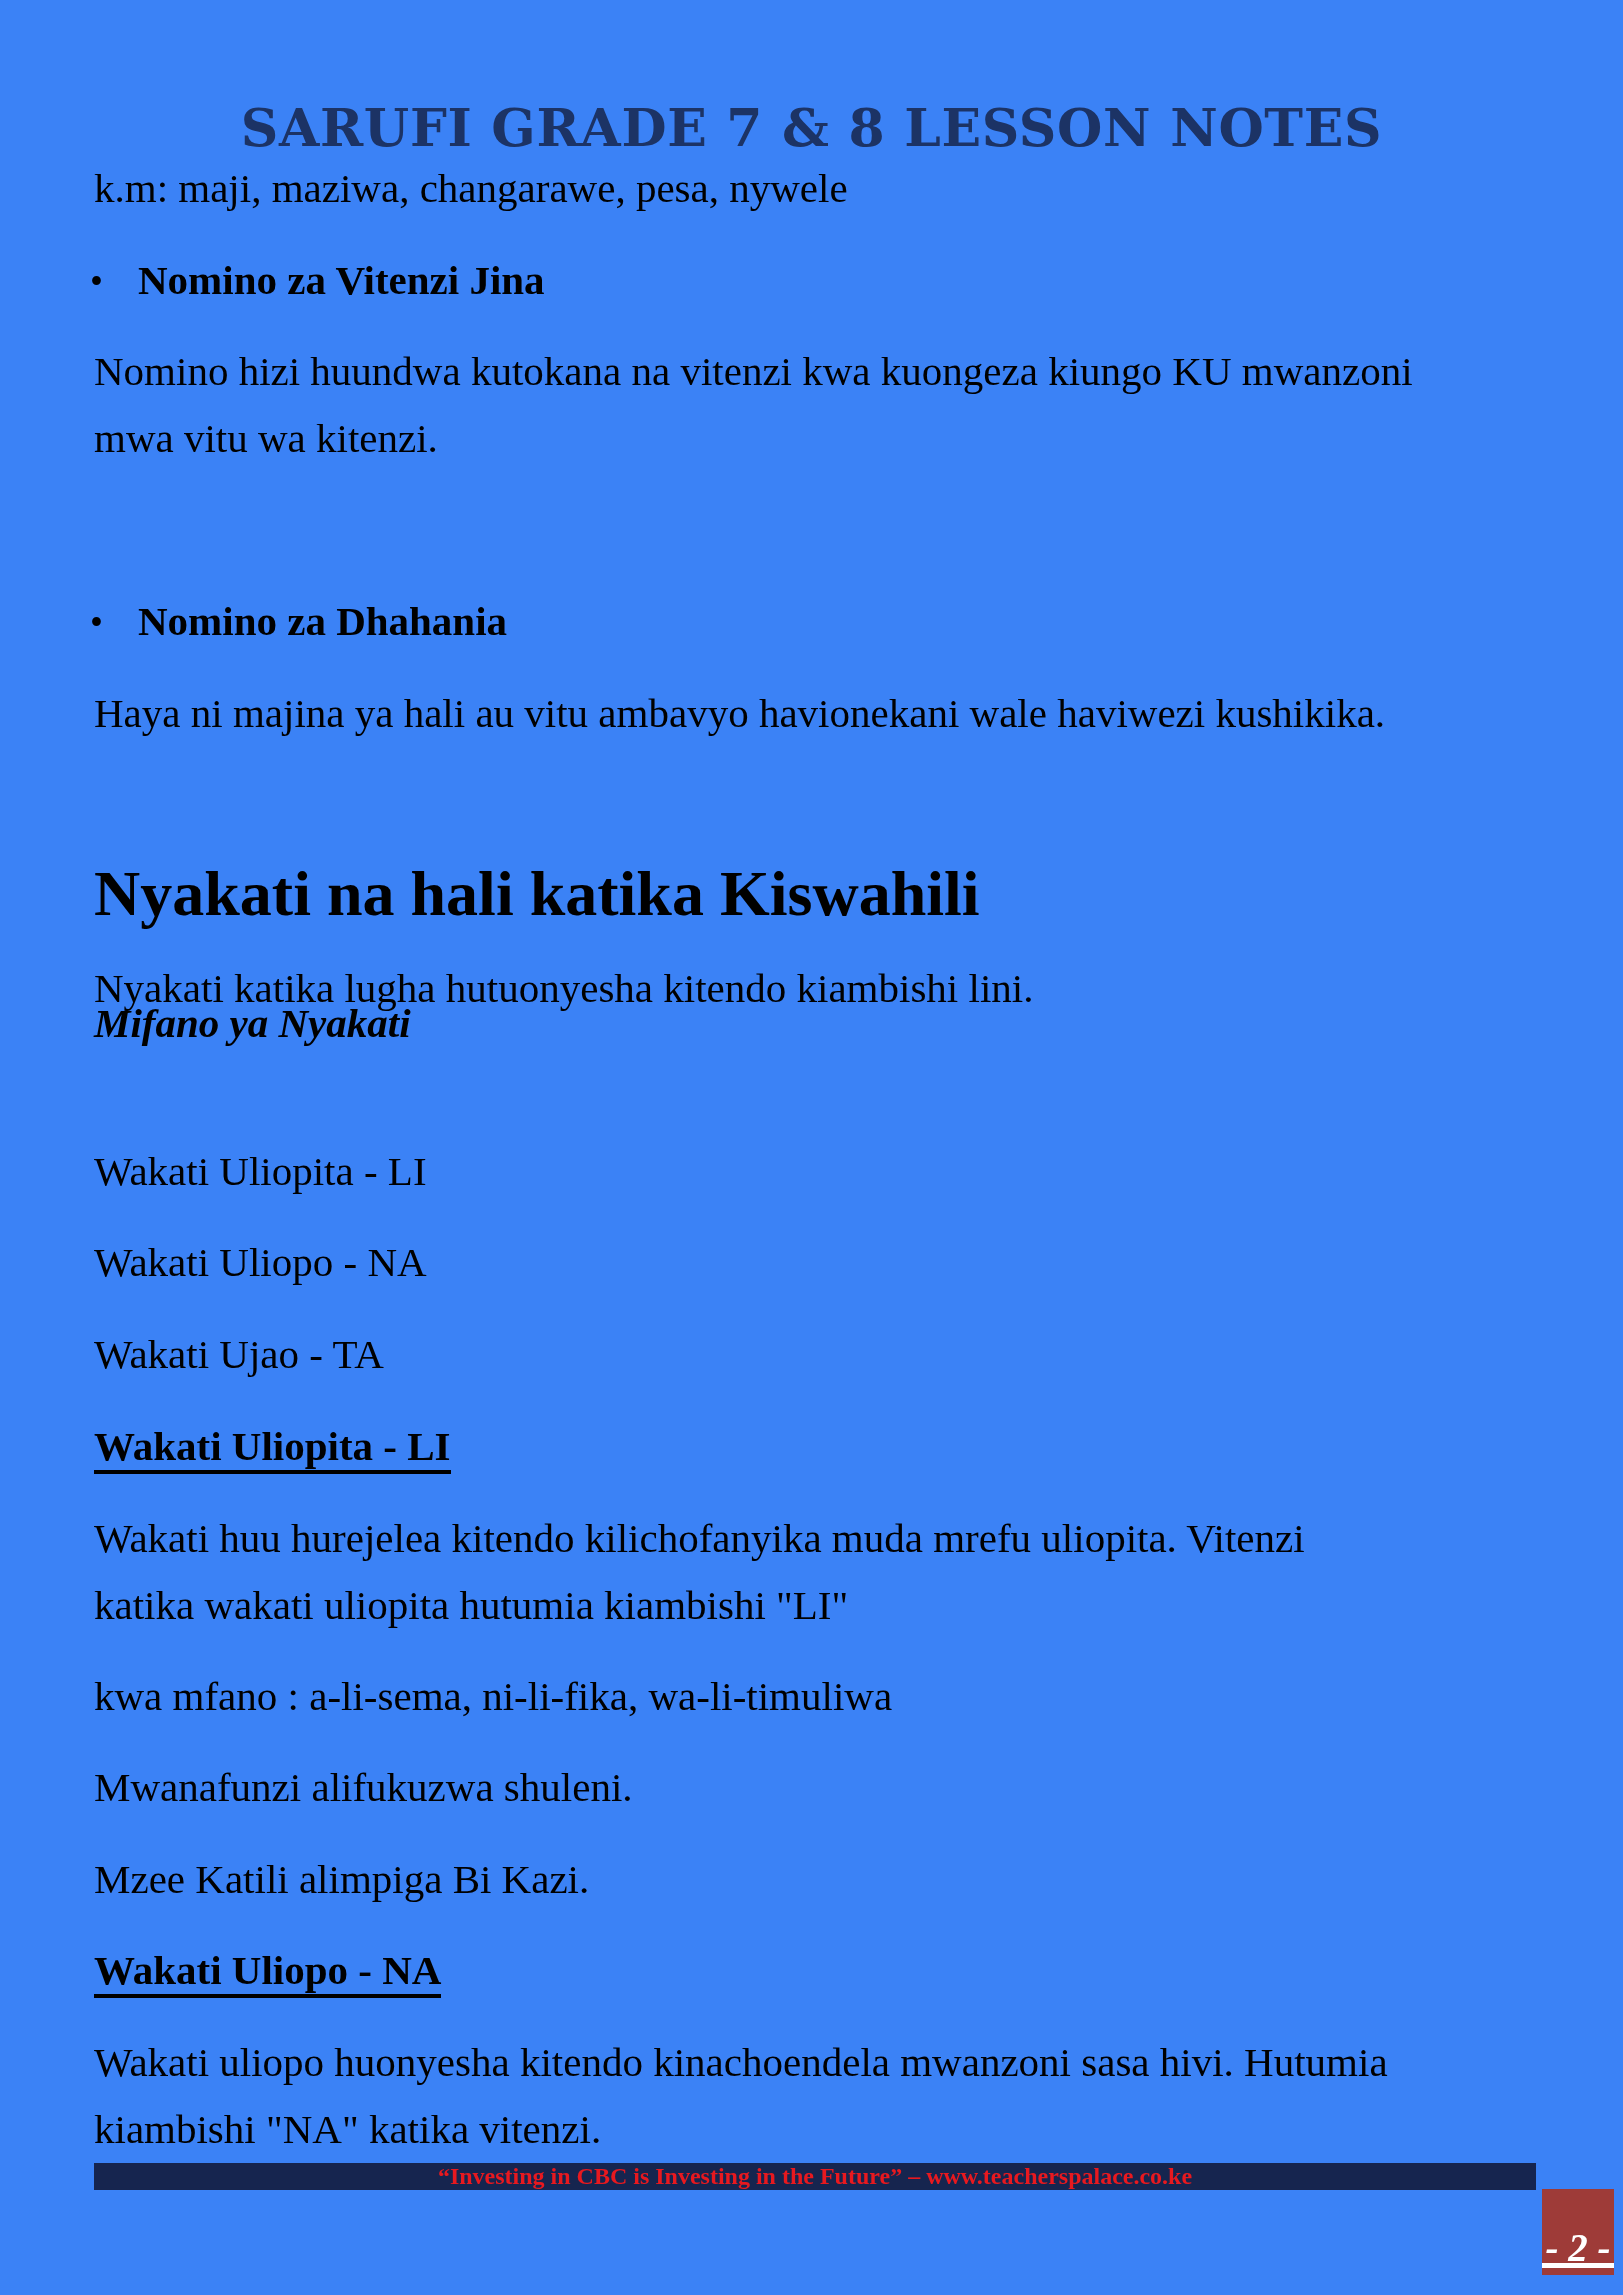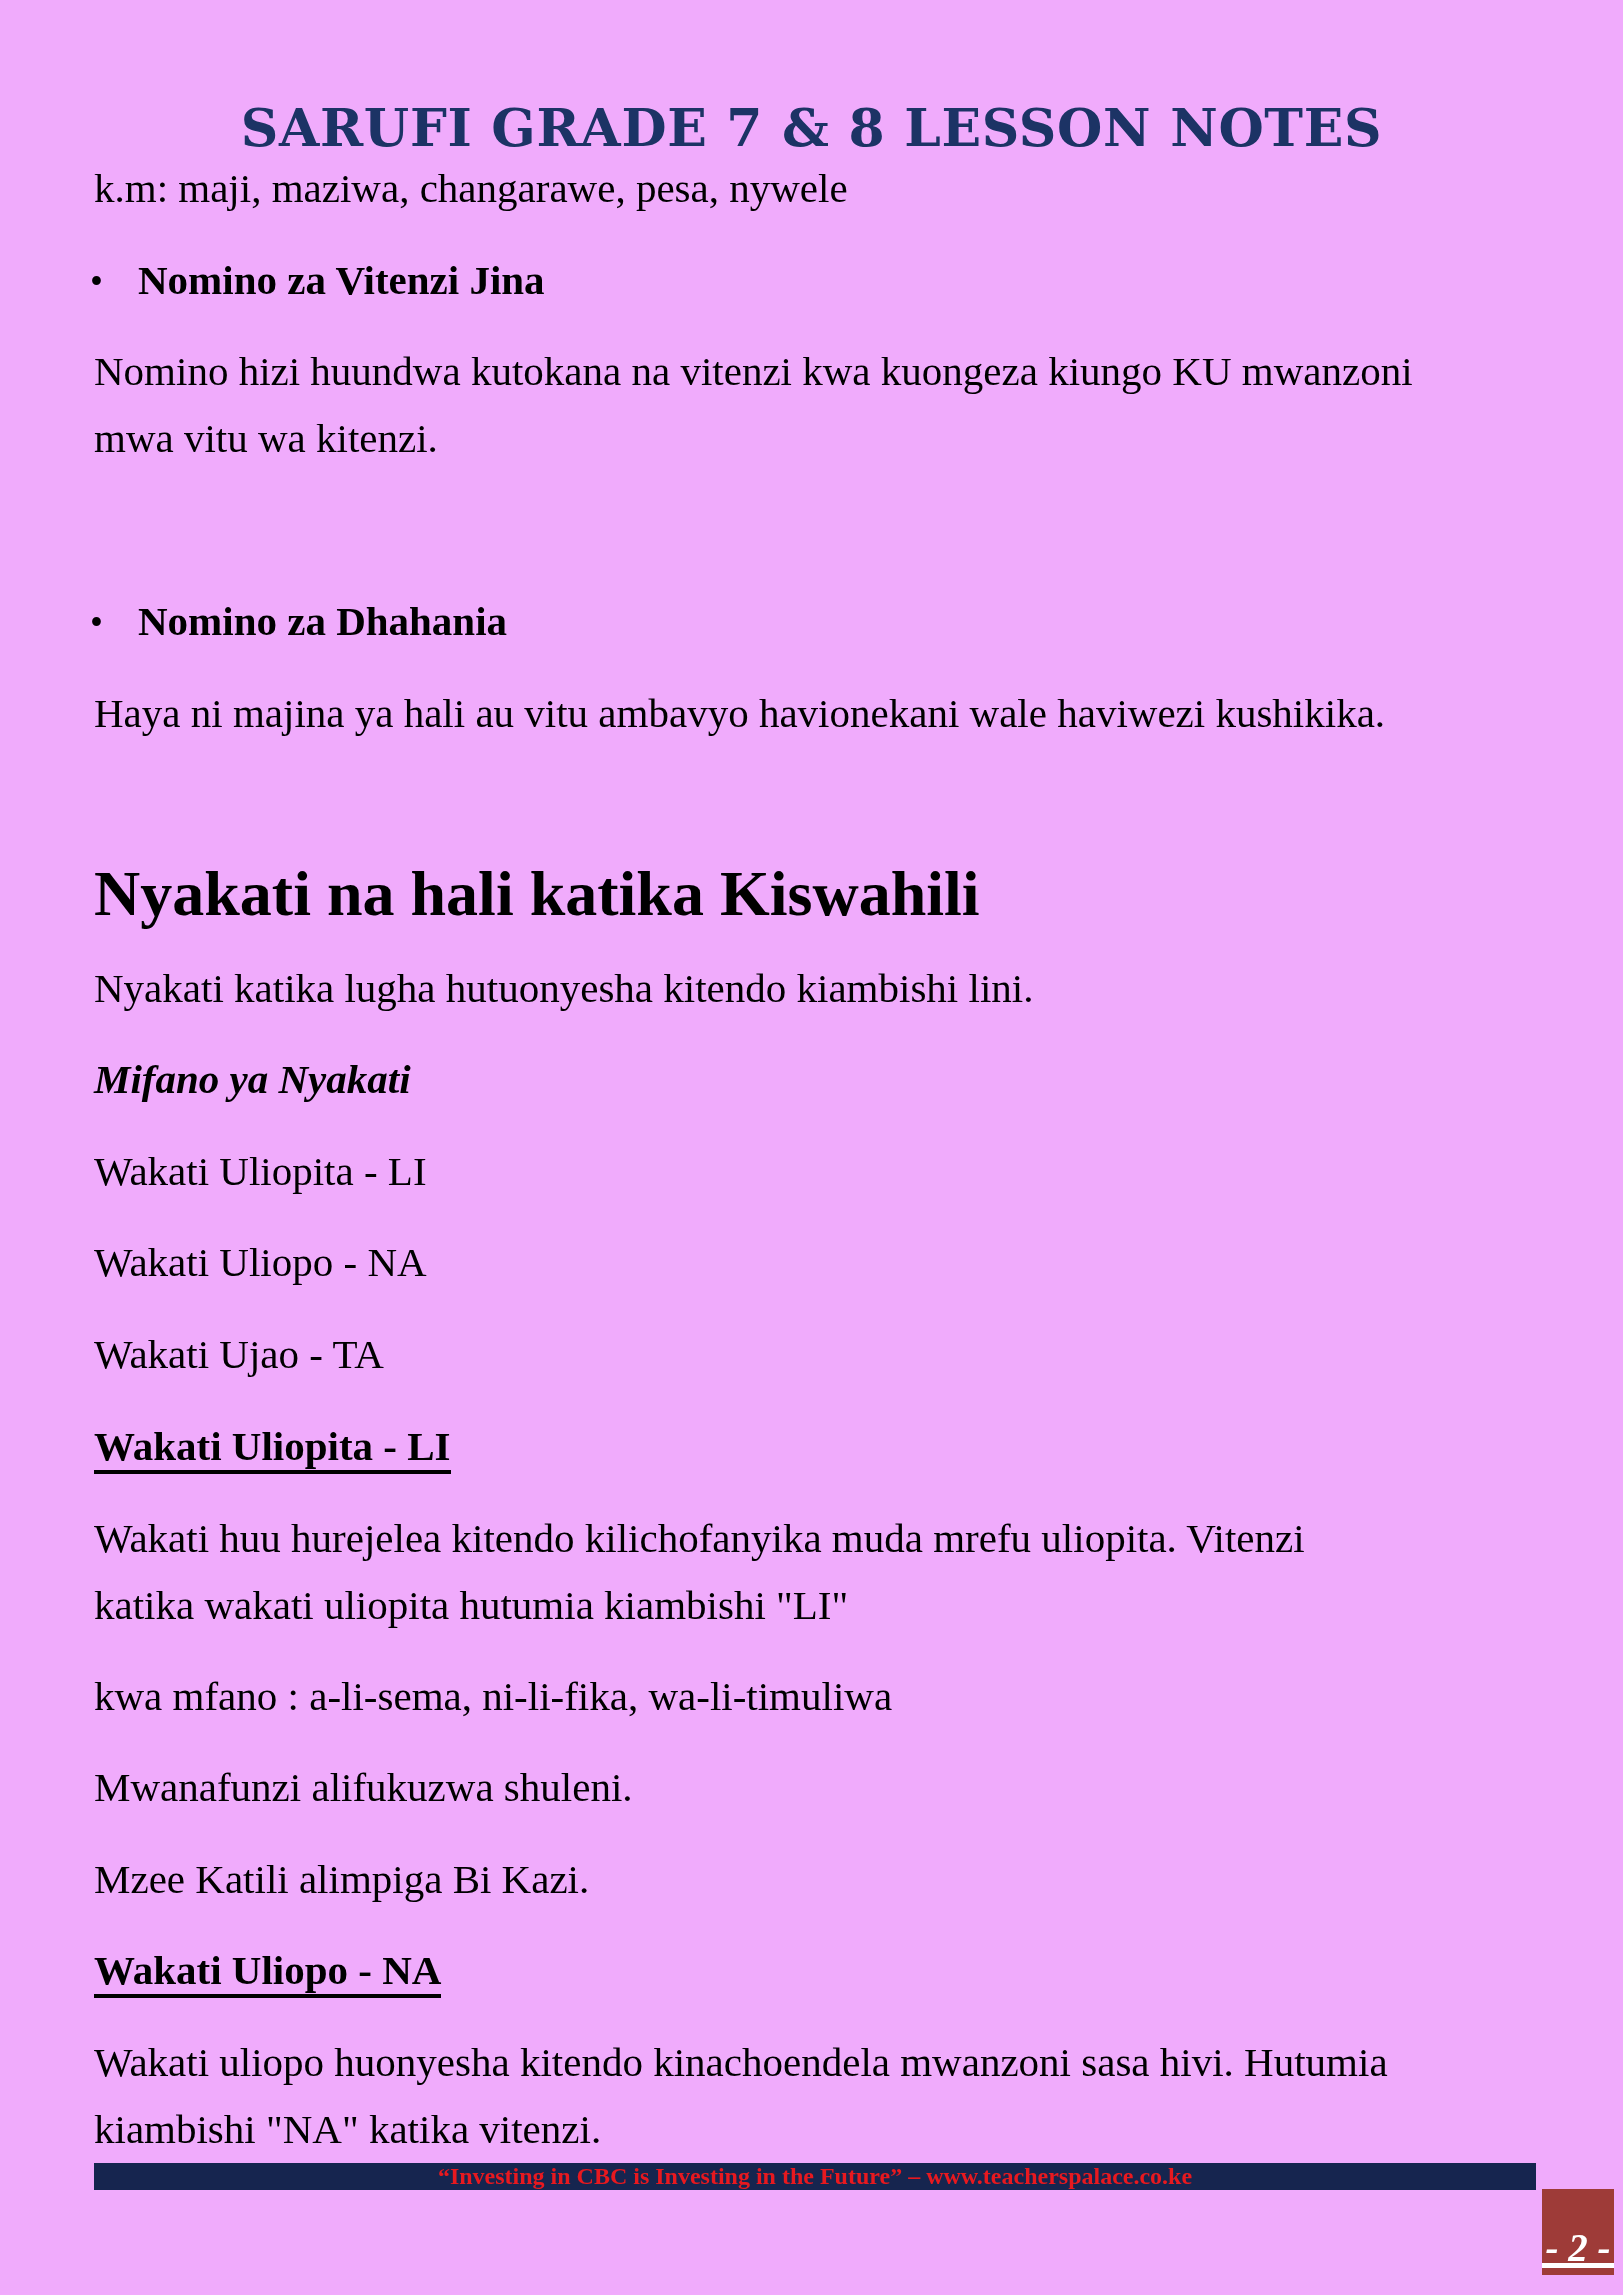--- a/index.html
+++ b/index.html
@@ -1,20 +1,20 @@
 <!DOCTYPE html>
 <html style="font-size:10.5px"><head>
 <meta charset="utf-8">
 <style>
   html,body{margin:0;padding:0;background:#ffffff;}
   .page{
     position:relative;
     width:1623px;
     height:2295px;
-    background:#f0abfc;
+    background:#3b82f6;
     font-family:"Liberation Serif",serif;
     color:#000000;
     overflow:hidden;
   }
   .doc-title{
     position:absolute;
     top:98px;
     left:0;
     width:1623px;
     text-align:center;
@@ -115,21 +115,21 @@
 
   <div class="t bullet-line" style="top:598px"><span class="dot">•</span><span class="b">Nomino za Dhahania</span></div>
 
   <div class="t" style="top:690px">Haya ni majina ya hali au vitu ambavyo havionekani wale haviwezi kushikika.</div>
 
 
   <div class="t h1" style="top:867px">Nyakati na hali katika Kiswahili</div>
 
   <div class="t" style="top:965px">Nyakati katika lugha hutuonyesha kitendo kiambishi lini.</div>
 
-  <div class="t bi" style="top:1056px">Mifano ya Nyakati</div>
+  <div class="t bi" style="top:1000px">Mifano ya Nyakati</div>
 
   <div class="t" style="top:1148px">Wakati Uliopita - LI</div>
   <div class="t" style="top:1239px">Wakati Uliopo - NA</div>
   <div class="t" style="top:1331px">Wakati Ujao - TA</div>
 
   <div class="t b" style="top:1423px"><span class="u">Wakati Uliopita - LI</span></div>
 
   <div class="t" style="top:1515px">Wakati huu hurejelea kitendo kilichofanyika muda mrefu uliopita. Vitenzi</div>
   <div class="t" style="top:1582px">katika wakati uliopita hutumia kiambishi "LI"</div>
 

